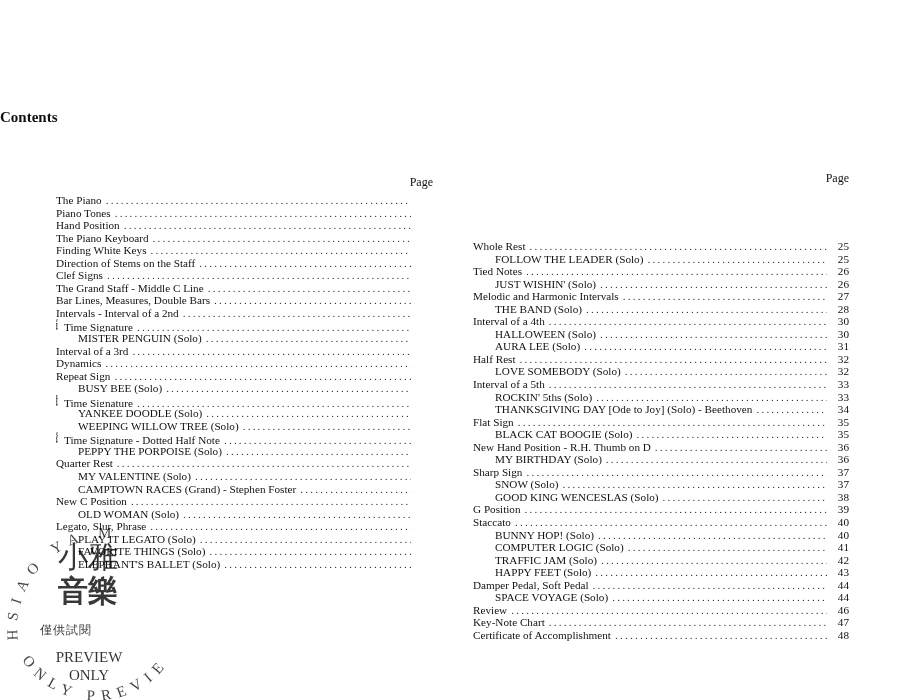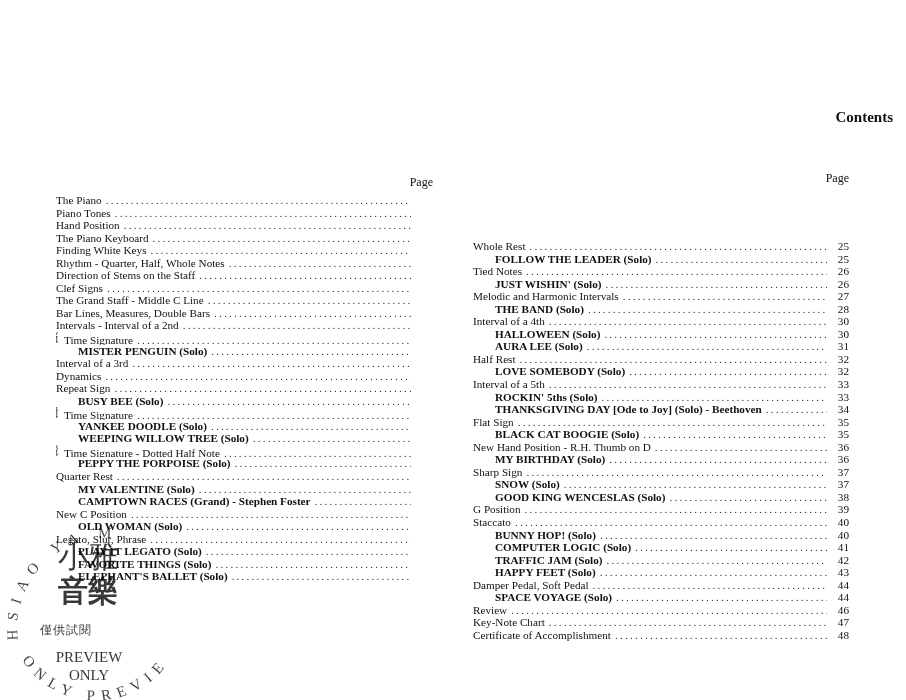--- a/index.html
+++ b/index.html
@@ -4,39 +4,39 @@
   <style>
     html, body { margin: 0; padding: 0; }
     body {
       width: 906px; height: 700px; background: #ffffff; overflow: hidden;
       position: relative;
       font-family: "Liberation Serif", "DejaVu Serif", serif;
       color: #111;
     }
     .title {
       position: absolute; left: 0; width: 893px; top: 109px;
-      text-align: right; font-weight: bold; font-size: 15px;
+      text-align: left; font-weight: bold; font-size: 15px;
     }
     .col { position: absolute; top: 0; }
     .col-left { left: 56px; width: 359px; }
     .col-right { left: 473px; width: 376px; }
     .page-hdr {
       position: absolute; right: 0; font-size: 12px;
     }
     .col-left .page-hdr { top: 175px; right: -18px; }
     .col-right .page-hdr { top: 171px; right: 0px; }
     .rows { position: absolute; left: 0; width: 100%; }
     .col-left .rows { top: 194px; }
     .col-right .rows { top: 193px; margin-top: 47px; }
     .row {
       display: flex; align-items: baseline; height: 12.55px; line-height: 12.55px;
       font-size: 11.2px; white-space: nowrap; overflow: hidden;
     }
     .row .label { flex: 0 0 auto; padding-right: 4px; }
-    .row.sub .label { padding-left: 22px; font-weight: bold; }
+    .row.sub .label { padding-left: 22px; }
     .row .leader {
       flex: 1 1 auto; overflow: hidden; letter-spacing: 2.35px; color: #222;
     }
     .row .leader::before {
       content: ". . . . . . . . . . . . . . . . . . . . . . . . . . . . . . . . . . . . . . . . . . . . . . . . . . . . . . . . . . . . . . . . . . . . . . . . . . . . . . . . . . . . . . . . . . . . . . . . . . .";
       letter-spacing: 0;
       word-spacing: -0.6px;
     }
     .row .pg { flex: 0 0 22px; text-align: right; }
     .col-left .row .pg { flex-basis: 22px; margin-right: -18px; }
@@ -88,25 +88,20 @@
         </div>
         <div class="row">
           <span class="label"><span>The Piano Keyboard</span></span>
           <span class="leader"></span>
           <span class="pg">6</span>
         </div>
         <div class="row">
           <span class="label"><span>Finding White Keys</span></span>
           <span class="leader"></span>
           <span class="pg">6</span>
-        </div>
-        <div class="row">
-          <span class="label"><span>Rhythm - Quarter, Half, Whole Notes</span></span>
-          <span class="leader"></span>
-          <span class="pg">7</span>
         </div>
         <div class="row">
           <span class="label"><span>Direction of Stems  on the Staff</span></span>
           <span class="leader"></span>
           <span class="pg">9</span>
         </div>
         <div class="row">
           <span class="label"><span>Clef Signs</span></span>
           <span class="leader"></span>
           <span class="pg">9</span>

